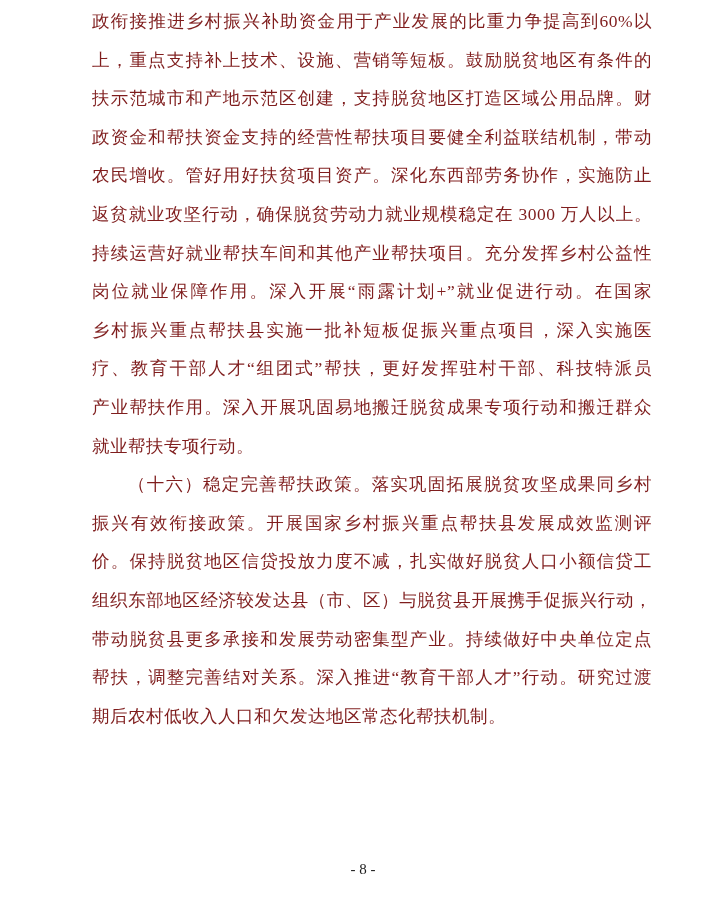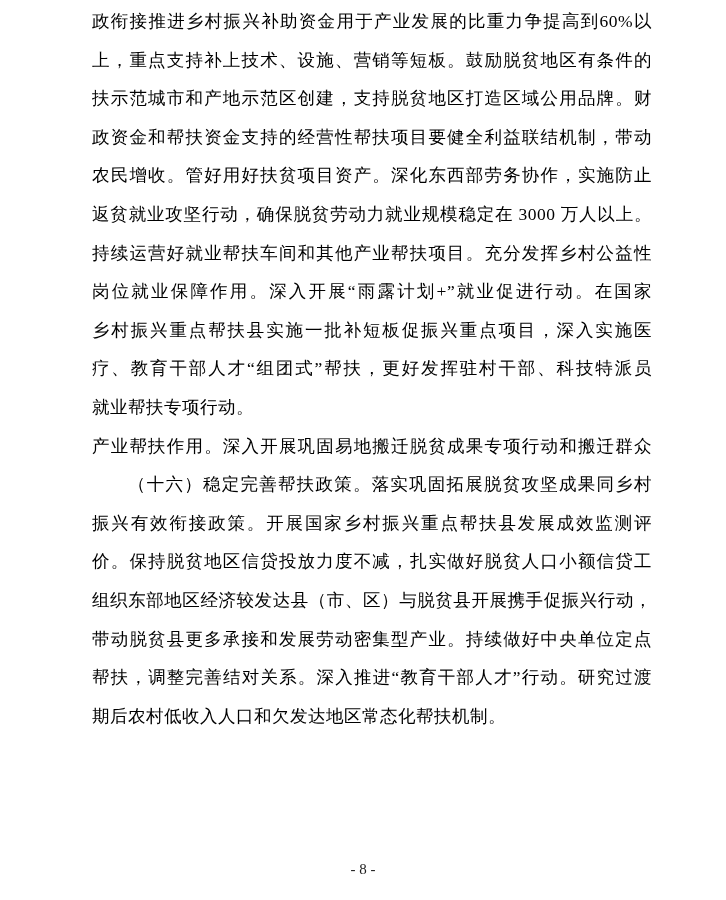--- a/index.html
+++ b/index.html
@@ -21,21 +21,21 @@
   }
   .text-block {
     position: absolute;
     left: 92px;
     top: 2px;
     width: 560px;
   }
   .line {
     font-size: 17.5px;
     line-height: 38.6px;
-    color: #000000;
+    color: #7f1d1d;
     text-align: justify;
     text-align-last: justify;
     letter-spacing: 0.5px;
   }
   .line.para-end {
     text-align-last: left;
   }
   .line.indent {
     text-indent: 36px;
   }
@@ -69,22 +69,22 @@
     <div class="line">政衔接推进乡村振兴补助资金用于产业发展的比重力争提高到60%以</div>
     <div class="line">上，重点支持补上技术、设施、营销等短板。鼓励脱贫地区有条件的</div>
     <div class="line">扶示范城市和产地示范区创建，支持脱贫地区打造区域公用品牌。财</div>
     <div class="line">政资金和帮扶资金支持的经营性帮扶项目要健全利益联结机制，带动</div>
     <div class="line">农民增收。管好用好扶贫项目资产。深化东西部劳务协作，实施防止</div>
     <div class="line">返贫就业攻坚行动，确保脱贫劳动力就业规模稳定在 3000 万人以上。</div>
     <div class="line">持续运营好就业帮扶车间和其他产业帮扶项目。充分发挥乡村公益性</div>
     <div class="line">岗位就业保障作用。深入开展“雨露计划+”就业促进行动。在国家</div>
     <div class="line">乡村振兴重点帮扶县实施一批补短板促振兴重点项目，深入实施医</div>
     <div class="line">疗、教育干部人才“组团式”帮扶，更好发挥驻村干部、科技特派员</div>
+    <div class="line">产业帮扶作用。深入开展巩固易地搬迁脱贫成果专项行动和搬迁群众</div>
     <div class="line para-end">就业帮扶专项行动。</div>
-    <div class="line">产业帮扶作用。深入开展巩固易地搬迁脱贫成果专项行动和搬迁群众</div>
 
     <div class="line indent">（十六）稳定完善帮扶政策。落实巩固拓展脱贫攻坚成果同乡村</div>
     <div class="line">振兴有效衔接政策。开展国家乡村振兴重点帮扶县发展成效监测评</div>
     <div class="line">价。保持脱贫地区信贷投放力度不减，扎实做好脱贫人口小额信贷工</div>
     <div class="line">组织东部地区经济较发达县（市、区）与脱贫县开展携手促振兴行动，</div>
     <div class="line">带动脱贫县更多承接和发展劳动密集型产业。持续做好中央单位定点</div>
     <div class="line">帮扶，调整完善结对关系。深入推进“教育干部人才”行动。研究过渡</div>
     <div class="line para-end">期后农村低收入人口和欠发达地区常态化帮扶机制。</div>
 
   </div>

